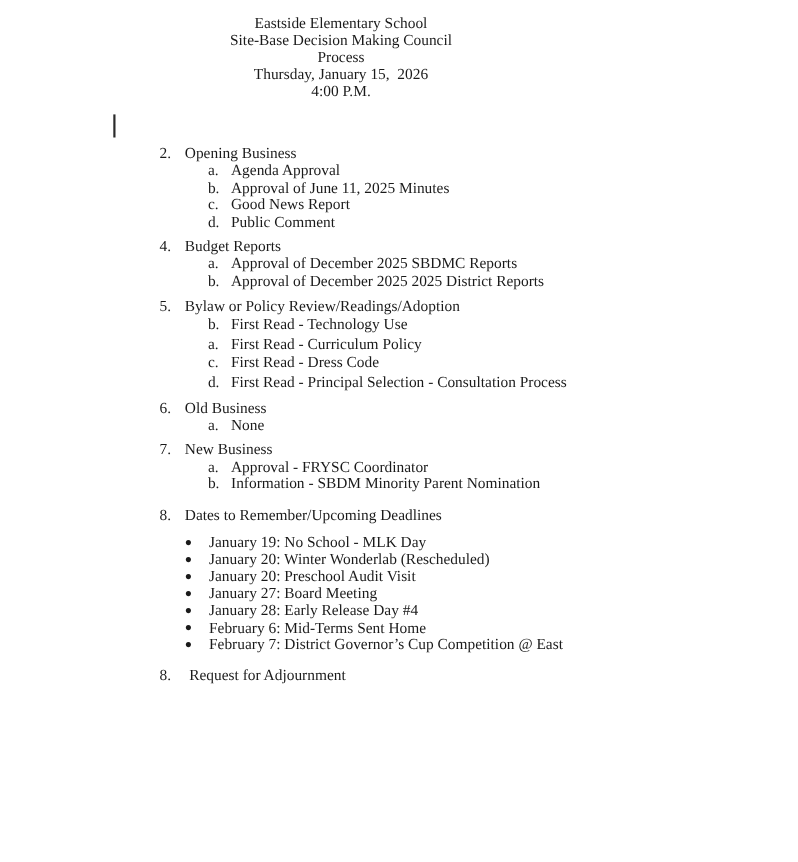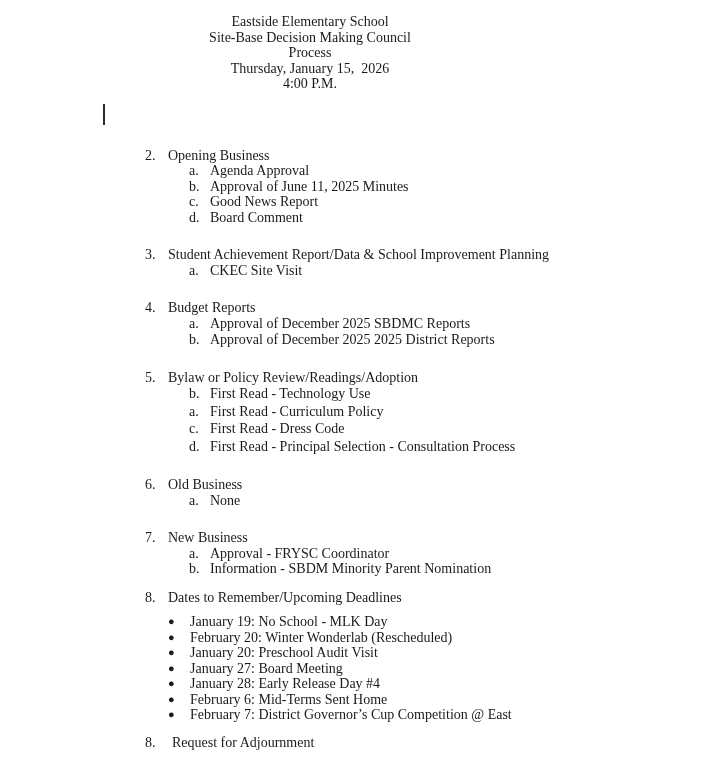--- a/index.html
+++ b/index.html
@@ -31,21 +31,21 @@
   .header .hline { white-space: pre-wrap; }
   .spacer-top { height: 34px; }
   .caret {
     position: absolute;
     left: 103px;
     top: 104px;
     width: 2px;
     height: 21px;
     background: #2b2b2b;
   }
-  .section { margin-top: 22px; }
+  .section { margin-top: 7px; }
   .section.first { margin-top: 0; }
   .section.tight { margin-top: 13px; }
   .section.closing { margin-top: 12px; }
   .row {
     line-height: 15.5px;
     white-space: pre-wrap;
   }
   .num-row { padding-left: 145px; }
   .num {
     display: inline-block;
@@ -87,27 +87,23 @@
   <div class="caret"></div>
 
   <div class="spacer-top"></div>
 
 
   <div class="section">
     <div class="row num-row"><span class="num">2.</span><span class="txt">Opening Business</span></div>
     <div class="row sub-row"><span class="letter">a.</span><span>Agenda Approval</span></div>
     <div class="row sub-row"><span class="letter">b.</span><span>Approval of June 11, 2025 Minutes</span></div>
     <div class="row sub-row"><span class="letter">c.</span><span>Good News Report</span></div>
-    <div class="row sub-row"><span class="letter">d.</span><span>Board Comment</span></div>
+    <div class="row sub-row"><span class="letter">d.</span><span>Public Comment</span></div>
   </div>
 
-  <div class="section">
-    <div class="row num-row"><span class="num">3.</span><span class="txt">Student Achievement Report/Data &amp; School Improvement Planning</span></div>
-    <div class="row sub-row"><span class="letter">a.</span><span>CKEC Site Visit</span></div>
-  </div>
 
   <div class="section">
     <div class="row num-row"><span class="num">4.</span><span class="txt">Budget Reports</span></div>
     <div class="subs-s4">
       <div class="row sub-row"><span class="letter">a.</span><span>Approval of December 2025 SBDMC Reports</span></div>
       <div class="row sub-row"><span class="letter">b.</span><span>Approval of December 2025 2025 District Reports</span></div>
     </div>
   </div>
 
   <div class="section">
@@ -128,21 +124,21 @@
   <div class="section">
     <div class="row num-row"><span class="num">7.</span><span class="txt">New Business</span></div>
     <div class="row sub-row"><span class="letter">a.</span><span>Approval - FRYSC Coordinator</span></div>
     <div class="row sub-row"><span class="letter">b.</span><span>Information - SBDM Minority Parent Nomination</span></div>
   </div>
 
   <div class="section tight">
     <div class="row num-row"><span class="num">8.</span><span class="txt">Dates to Remember/Upcoming Deadlines</span></div>
     <div class="bullets">
       <div class="row bullet-row"><span class="bullet">●</span><span>January 19: No School - MLK Day</span></div>
-      <div class="row bullet-row"><span class="bullet">●</span><span>February 20: Winter Wonderlab (Rescheduled)</span></div>
+      <div class="row bullet-row"><span class="bullet">●</span><span>January 20: Winter Wonderlab (Rescheduled)</span></div>
       <div class="row bullet-row"><span class="bullet">●</span><span>January 20: Preschool Audit Visit</span></div>
       <div class="row bullet-row"><span class="bullet">●</span><span>January 27: Board Meeting</span></div>
       <div class="row bullet-row"><span class="bullet">●</span><span>January 28: Early Release Day #4</span></div>
       <div class="row bullet-row"><span class="bullet">●</span><span>February 6: Mid-Terms Sent Home</span></div>
       <div class="row bullet-row"><span class="bullet">●</span><span>February 7: District Governor’s Cup Competition @ East</span></div>
     </div>
   </div>
 
   <div class="section closing">
     <div class="row num-row"><span class="num wide">8.</span><span class="txt">Request for Adjournment</span></div>

